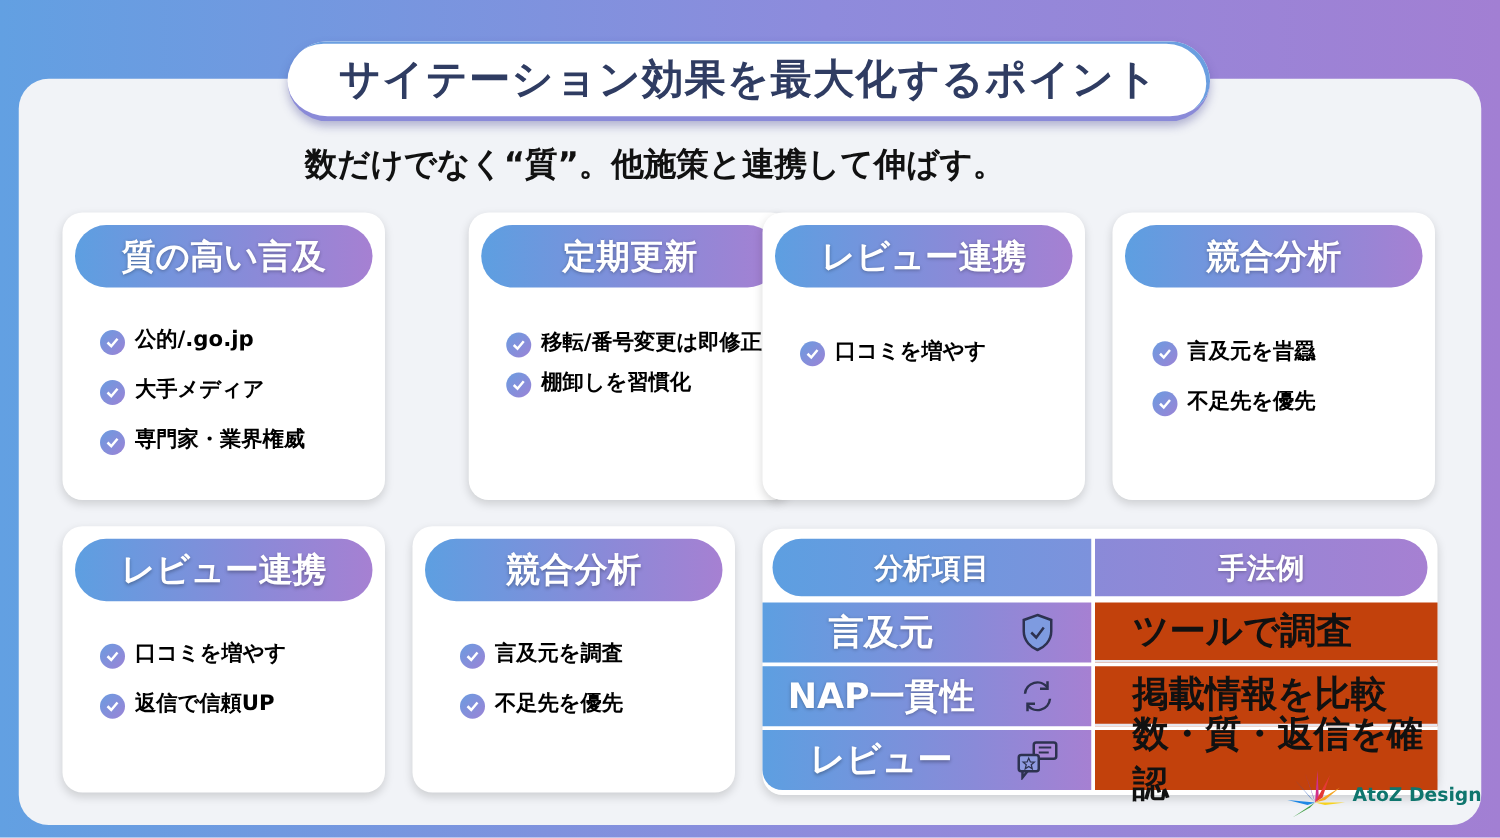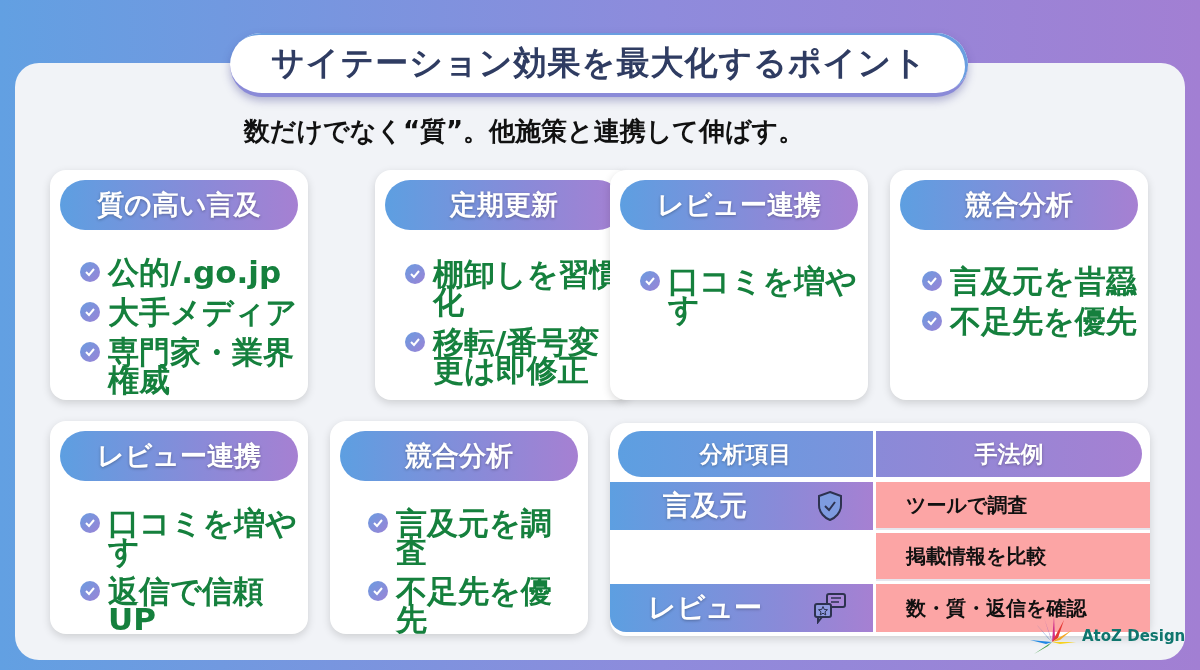--- a/index.html
+++ b/index.html
@@ -32,22 +32,22 @@
   .card-head {
     position: absolute; left: 10px; top: 10px; right: 10px; height: 50px;
     border-radius: 25px;
     background: linear-gradient(90deg, #5d9fe1 0%, #8a8ad8 60%, #a680d2 100%);
     color: #fff; font-size: 27px; font-weight: bold;
     display: flex; align-items: center; justify-content: center;
     text-shadow: 0 1px 3px rgba(0,0,0,0.3);
   }
   .items { position: absolute; left: 30px; right: 10px; }
   .item {
-    display: flex; align-items: flex-start; font-size: 31px; font-weight: bold;
-    color: #15803d; line-height: 28px; margin-bottom: 12px;
+    display: flex; align-items: center; font-size: 17px; font-weight: bold;
+    color: #000000; line-height: 28px; margin-bottom: 12px;
   }
   .check {
     width: 20px; height: 20px; min-width: 20px; border-radius: 50%;
     background: linear-gradient(135deg, #6b9ce0, #9b83d6);
     margin: 4px 8px 0 0; display: flex; align-items: center; justify-content: center;
   }
   .check svg { width: 12px; height: 12px; }
   .table-wrap {
     position: absolute; left: 610px; top: 423px; width: 540px; height: 213px;
     background: #fff; border-radius: 16px; box-shadow: 0 3px 8px rgba(0,0,0,0.15);
@@ -65,21 +65,21 @@
     position: absolute; left: 0; width: 263px; height: 48px;
     background: linear-gradient(90deg, #5d9fe1 0%, #8a8ad8 65%, #a680d2 100%);
     color: #fff; font-size: 28px; font-weight: bold;
     display: flex; align-items: center;
     text-shadow: 0 1px 3px rgba(0,0,0,0.3);
   }
   .row-label .lbl { width: 190px; text-align: center; }
   .row-label .ico { width: 60px; display: flex; justify-content: center; }
   .row-val {
     position: absolute; left: 266px; width: 274px; height: 48px;
-    background: #fca5a5; font-size: 20px; font-weight: bold; color: #111;
+    background: #c2410c; font-size: 29px; font-weight: bold; color: #111;
     display: flex; align-items: center; padding-left: 30px;
     border-bottom: 2px solid #e6e6ee;
   }
   .logo {
     position: absolute; left: 1026px; top: 616px; display: flex; align-items: center;
   }
   .logo-text { font-size: 15px; color: #0f766e; margin-left: 4px; font-weight: bold; }
 </style>
 </head>
 <body>
@@ -114,35 +114,35 @@
           </svg>
         </span>
         <span>専門家・業界権威</span>
       </div>
   </div>
 </div>
 
 <div class="card" style="left:330px;top:170px;width:258px;height:230px;margin-left:45px;">
   <div class="card-head">定期更新</div>
   <div class="items" style="top:90px;">
+    <div class="item" style="margin-bottom:4px;">
+        <span class="check">
+          <svg viewBox="0 0 12 12">
+            <path d="M2 6 L5 9 L10 3" stroke="#fff" stroke-width="2" fill="none"></path>
+          </svg>
+        </span>
+        <span>移転/番号変更は即修正</span>
+      </div>
     <div class="item">
         <span class="check">
           <svg viewBox="0 0 12 12">
             <path d="M2 6 L5 9 L10 3" stroke="#fff" stroke-width="2" fill="none"></path>
           </svg>
         </span>
         <span>棚卸しを習慣化</span>
-      </div>
-    <div class="item" style="margin-bottom:4px;">
-        <span class="check">
-          <svg viewBox="0 0 12 12">
-            <path d="M2 6 L5 9 L10 3" stroke="#fff" stroke-width="2" fill="none"></path>
-          </svg>
-        </span>
-        <span>移転/番号変更は即修正</span>
       </div>
   </div>
 </div>
 
 <div class="card" style="left:610px;top:170px;width:258px;height:230px;">
   <div class="card-head">レビュー連携</div>
   <div class="items" style="top:97px;">
     <div class="item">
         <span class="check">
           <svg viewBox="0 0 12 12">
@@ -228,20 +228,31 @@
     <span class="lbl">言及元</span>
     <span class="ico">
       <svg width="28" height="32" viewBox="0 0 28 32">
           <path d="M14 2 L25 6 V15 C25 23 19 28 14 30 C9 28 3 23 3 15 V6 Z" fill="#7e9be0" stroke="#2d3250" stroke-width="2"></path>
           <path d="M9 16 L13 20 L19 12" stroke="#2d3250" stroke-width="2" fill="none"></path>
         </svg>
     </span>
   </div>
   <div class="row-val" style="top:59px;">ツールで調査</div>
 
+  <div class="row-label" style="top:110px;">
+    <span class="lbl">NAP一貫性</span>
+    <span class="ico">
+      <svg width="30" height="30" viewBox="0 0 30 30">
+          <path d="M5 13 A10 10 0 0 1 23 8" stroke="#2d3250" stroke-width="2" fill="none"></path>
+          <path d="M23 3 V9 H17" stroke="#2d3250" stroke-width="2" fill="none"></path>
+          <path d="M25 17 A10 10 0 0 1 7 22" stroke="#2d3250" stroke-width="2" fill="none"></path>
+          <path d="M7 27 V21 H13" stroke="#2d3250" stroke-width="2" fill="none"></path>
+        </svg>
+    </span>
+  </div>
   <div class="row-val" style="top:110px;">掲載情報を比較</div>
 
   <div class="row-label" style="top:161px;border-radius:0 0 0 16px;">
     <span class="lbl">レビュー</span>
     <span class="ico">
       <svg width="34" height="32" viewBox="0 0 34 32">
           <rect x="14" y="2" width="18" height="13" rx="2" fill="#a888d8" stroke="#2d3250" stroke-width="2"></rect>
           <path d="M18 6 H28 M18 10 H26" stroke="#2d3250" stroke-width="1.5"></path>
           <rect x="2" y="12" width="16" height="13" rx="2" fill="#8f9ae0" stroke="#2d3250" stroke-width="2"></rect>
           <path d="M5 25 L5 30 L9 25" stroke="#2d3250" stroke-width="2" fill="none"></path>

